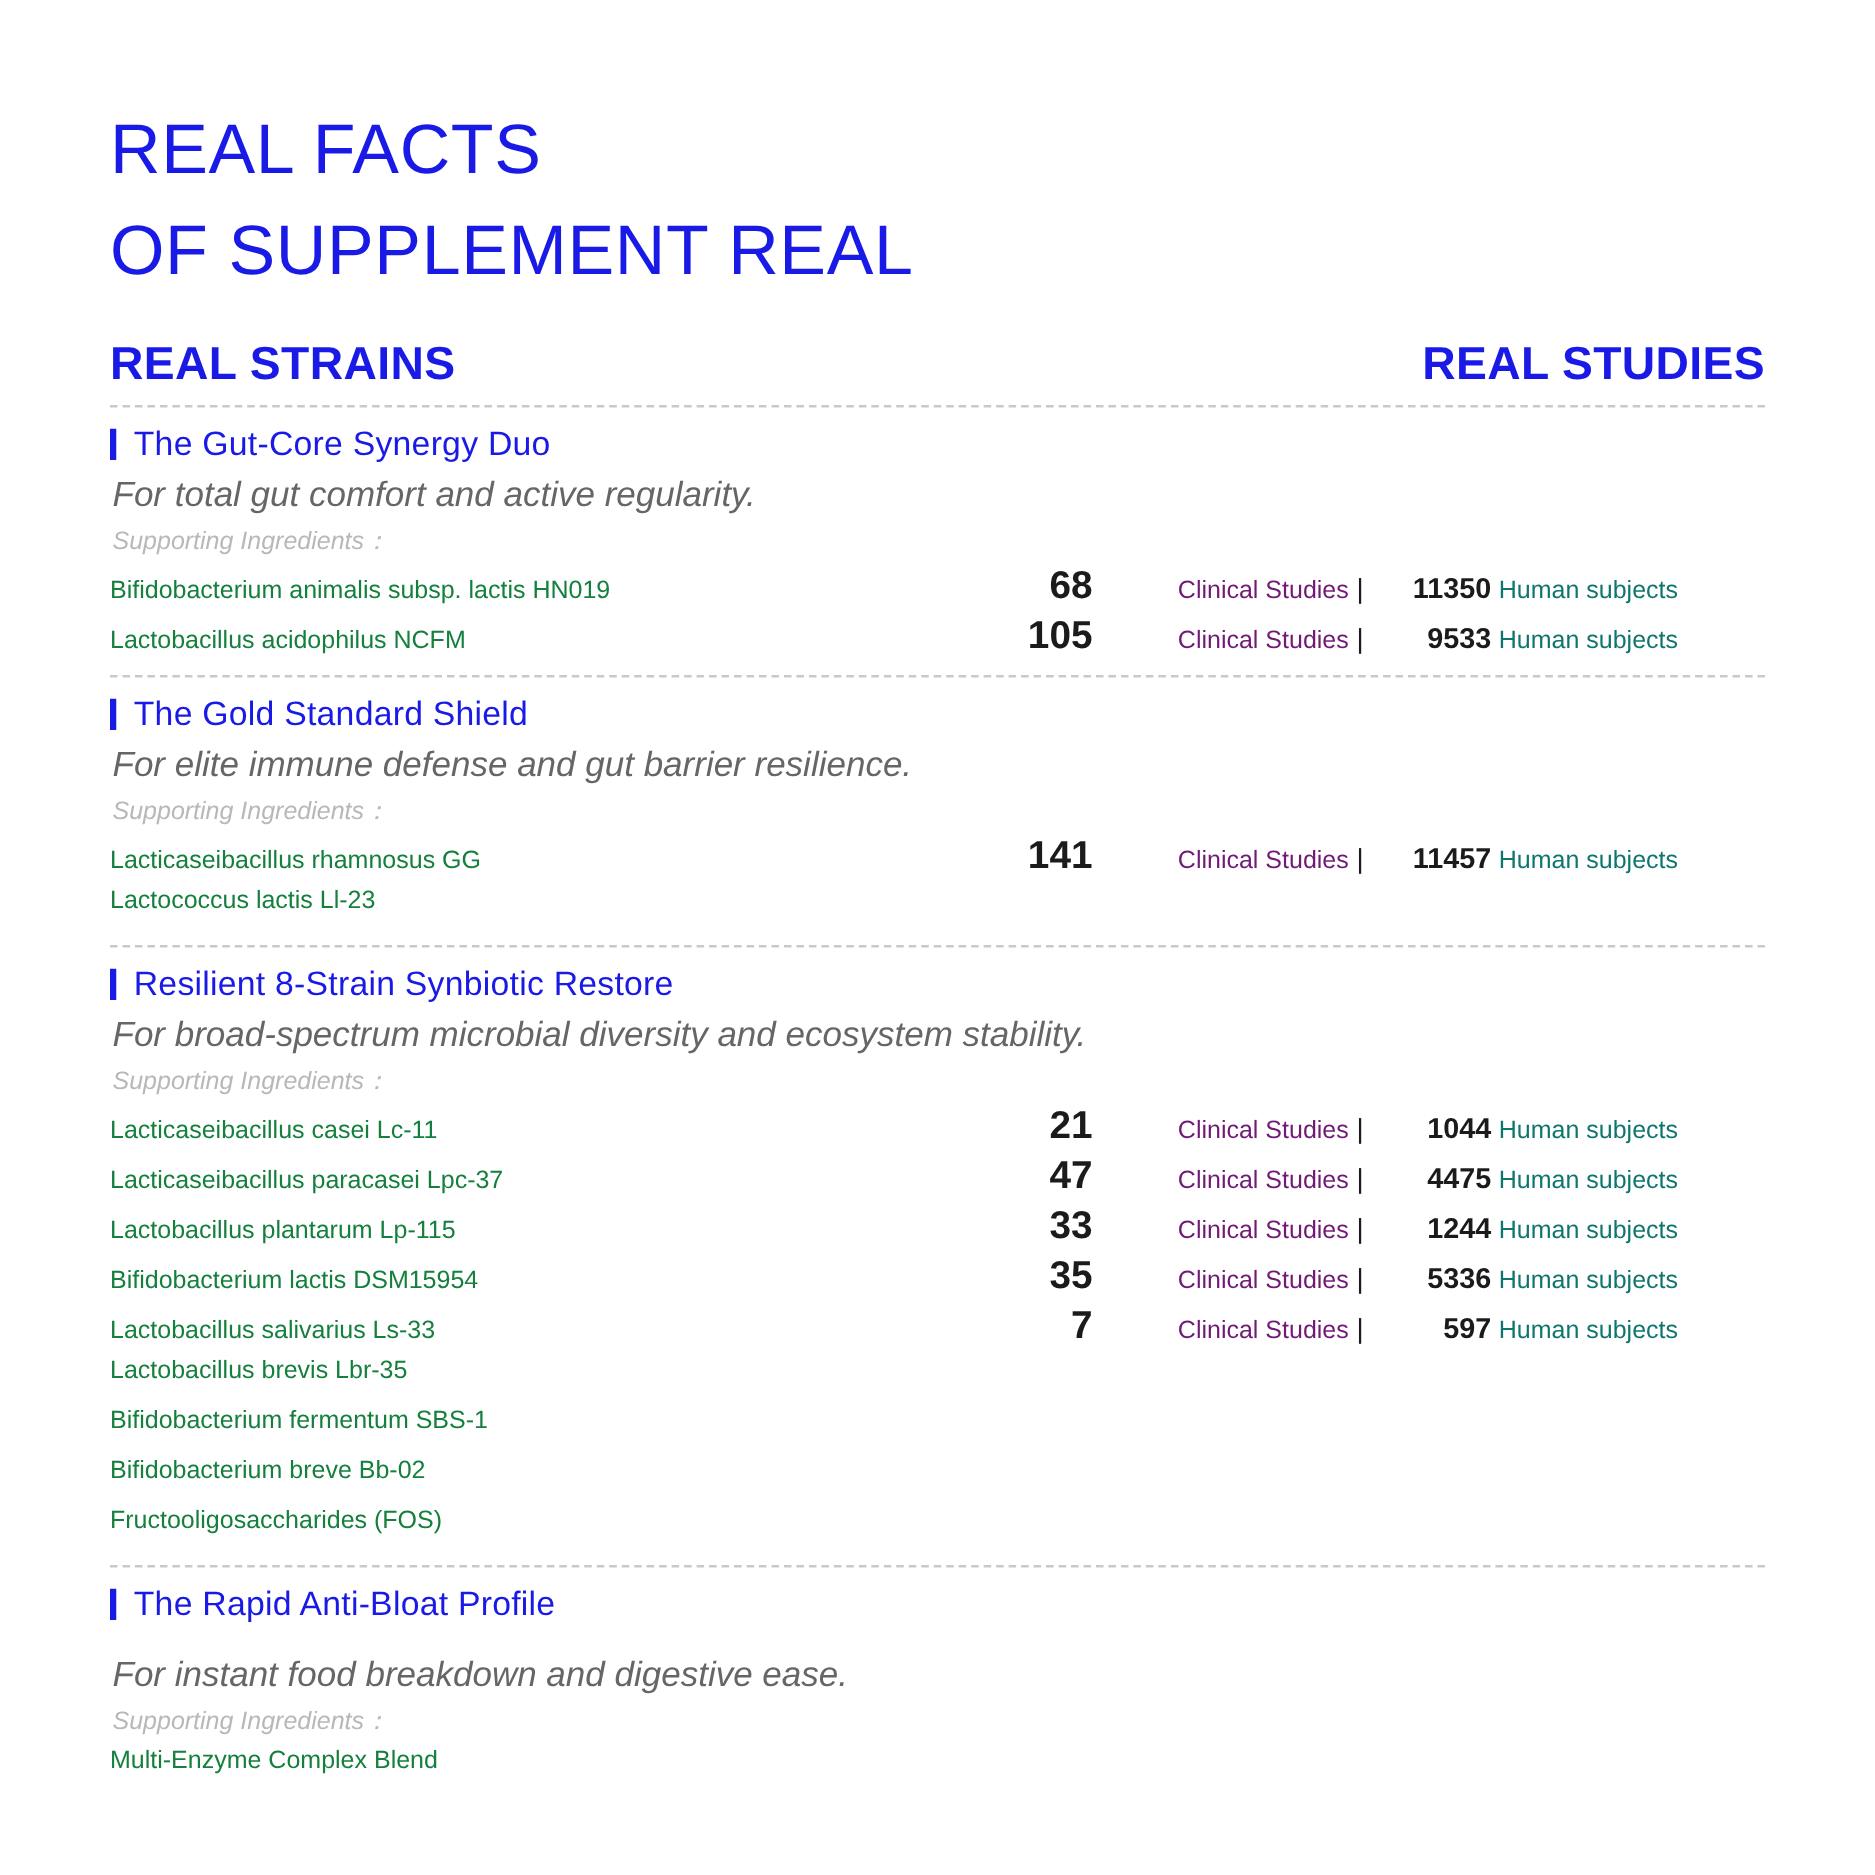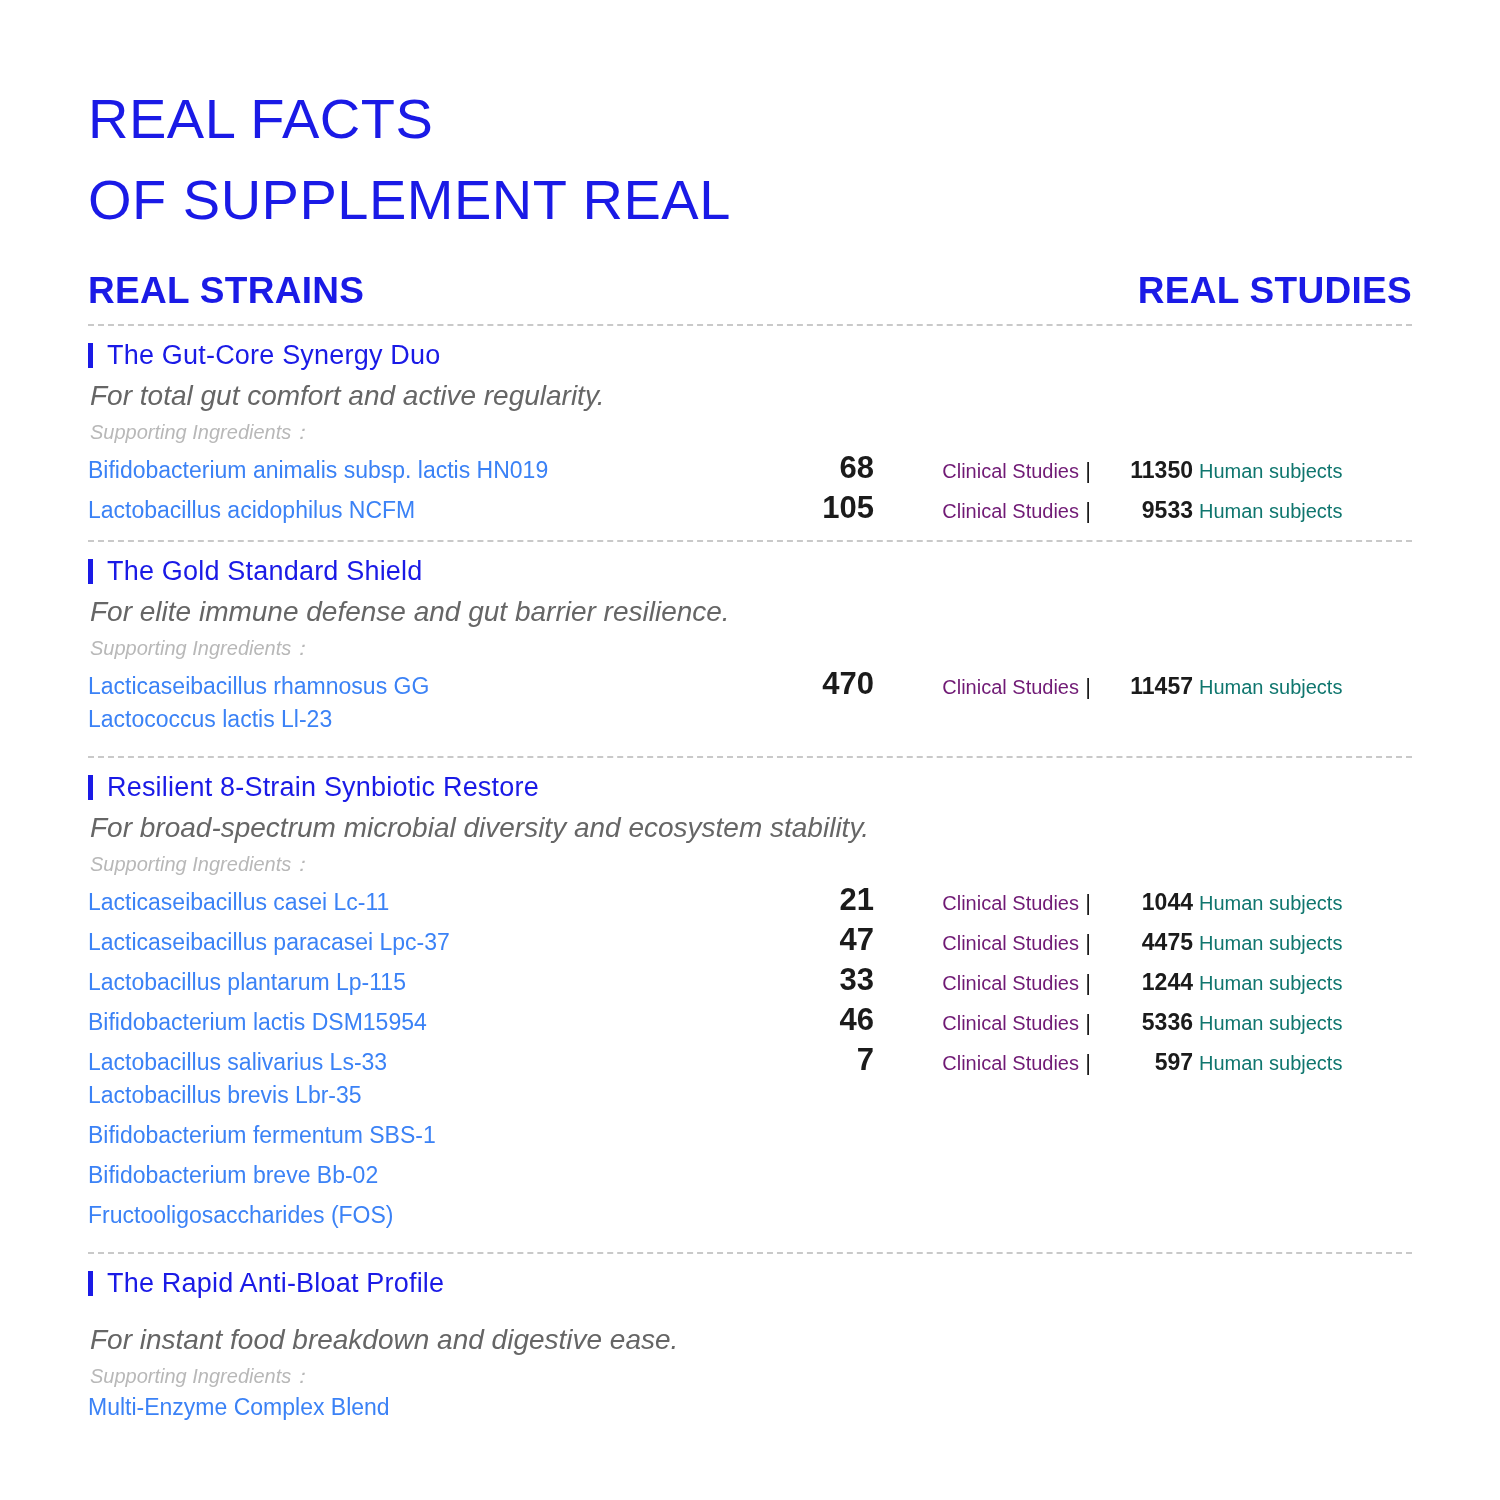--- a/index.html
+++ b/index.html
@@ -81,22 +81,22 @@
   }
 
   
   .rows { margin-top: 2px; }
   .row {
     display: flex;
     align-items: baseline;
     height: 40px;
   }
   .strain {
-    font-size: 23px;
-    color: #3b82f6;
+    font-size: 20px;
+    color: #15803d;
     flex: none;
     width: 720px;
     white-space: nowrap;
   }
   .studies-num {
     font-size: 31px;
     font-weight: bold;
     color: #1b1b1b;
     width: 66px;
     text-align: right;
@@ -186,21 +186,21 @@
       <div class="group">
         <div class="group-title">
           <span class="bar"></span>
           <span>The Gold Standard Shield</span>
         </div>
         <div class="group-sub">For elite immune defense and gut barrier resilience.</div>
         <div class="supporting">Supporting Ingredients：</div>
         <div class="rows">
           <div class="row">
             <span class="strain">Lacticaseibacillus rhamnosus GG</span>
-            <span class="studies-num">470</span>
+            <span class="studies-num">141</span>
             <span class="studies-label">Clinical Studies</span>
             <span class="divider">|</span>
             <span class="subj-num">11457</span>
             <span class="subj-label">Human subjects</span>
           </div>
           <div class="row no-stats">
             <span class="strain">Lactococcus lactis Ll-23</span>
             <span class="studies-num"></span>
             <span class="studies-label">Clinical Studies</span>
             <span class="divider">|</span>
@@ -237,21 +237,21 @@
           <div class="row">
             <span class="strain">Lactobacillus plantarum Lp-115</span>
             <span class="studies-num">33</span>
             <span class="studies-label">Clinical Studies</span>
             <span class="divider">|</span>
             <span class="subj-num">1244</span>
             <span class="subj-label">Human subjects</span>
           </div>
           <div class="row">
             <span class="strain">Bifidobacterium lactis DSM15954</span>
-            <span class="studies-num">46</span>
+            <span class="studies-num">35</span>
             <span class="studies-label">Clinical Studies</span>
             <span class="divider">|</span>
             <span class="subj-num">5336</span>
             <span class="subj-label">Human subjects</span>
           </div>
           <div class="row">
             <span class="strain">Lactobacillus salivarius Ls-33</span>
             <span class="studies-num">7</span>
             <span class="studies-label">Clinical Studies</span>
             <span class="divider">|</span>

